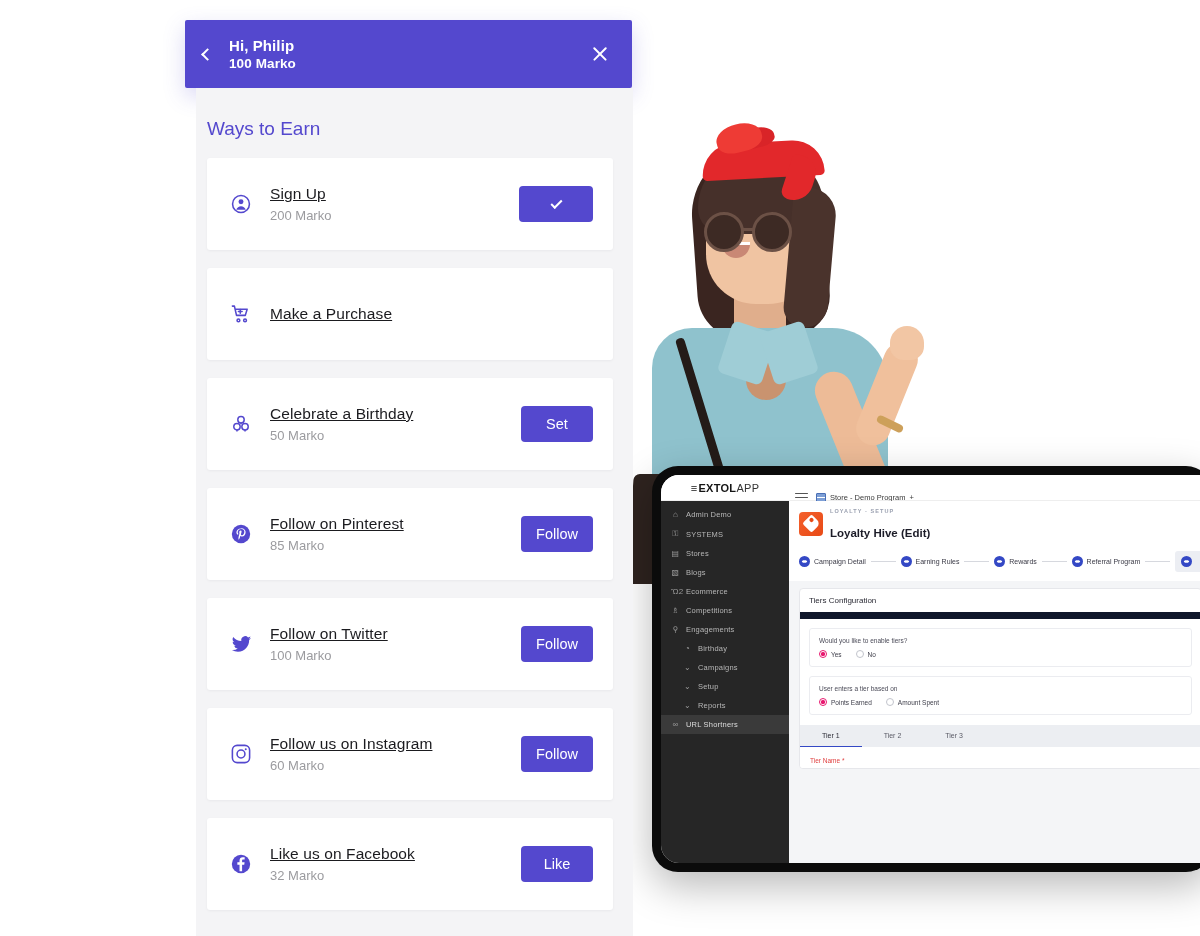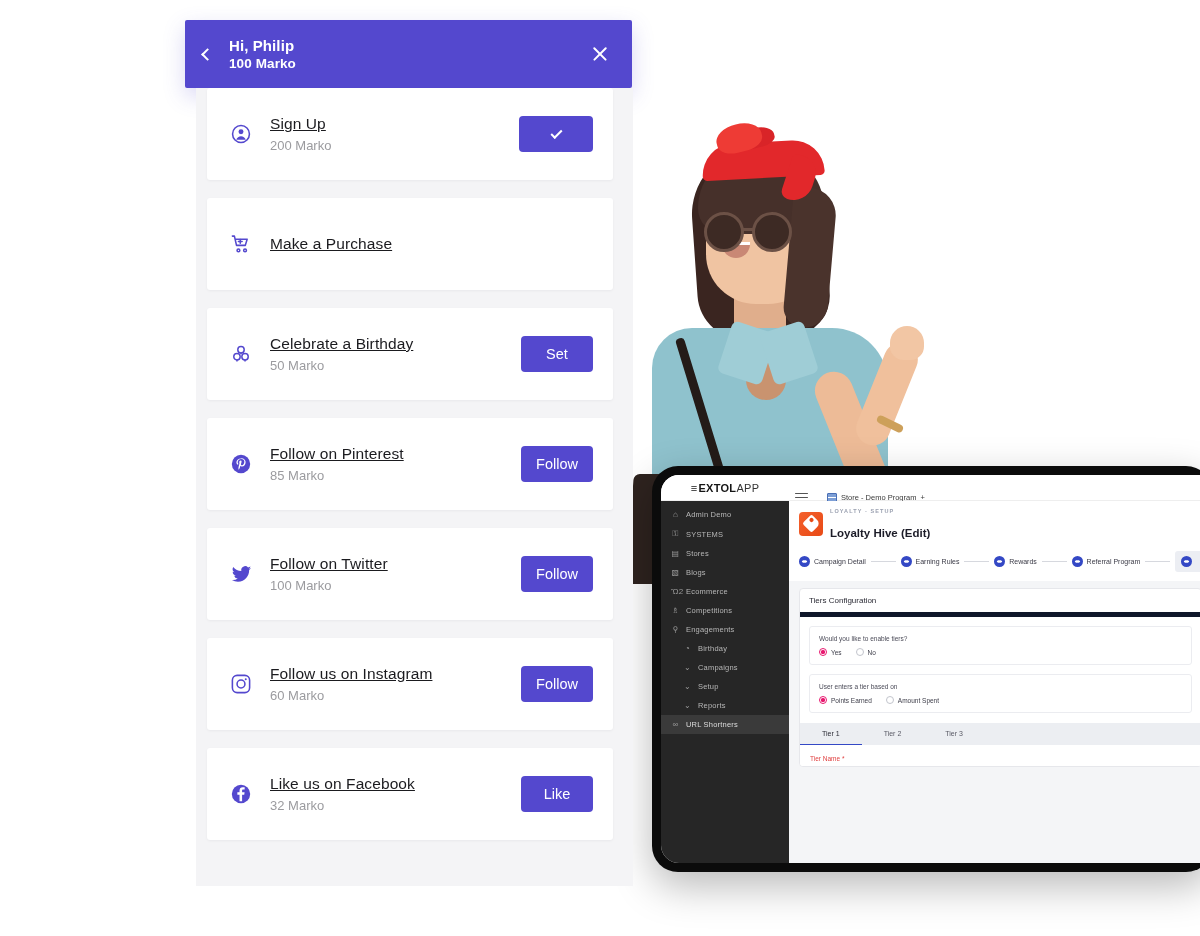--- a/index.html
+++ b/index.html
@@ -78,21 +78,21 @@
     width:100%; height:100%; background:#ffffff;
     border-radius:18px 0 0 18px; overflow:hidden; position:relative;
     display:flex; flex-direction:column;
   }
   .t-topbar { height:26px; background:#fff; display:flex; align-items:center;
     flex:0 0 26px; border-bottom:1px solid #eee; }
   .t-logo { width:128px; display:flex; align-items:center; justify-content:center;
     font-weight:700; font-size:11px; letter-spacing:.3px; color:#141414; }
   .t-logo .e-mark { display:inline-block; margin-right:1px; }
   .t-logo .lite { font-weight:400; color:#333; }
-  .t-topbar-right { display:flex; align-items:center; gap:19px; padding-left:6px;margin-top:20px; }
+  .t-topbar-right { display:flex; align-items:center; gap:8px; padding-left:6px;margin-top:20px; }
   .hamburger { width:13px; height:10px; display:flex; flex-direction:column;
     justify-content:space-between; }
   .hamburger i { display:block; height:1.6px; background:#555; border-radius:1px; }
   .store-chip { display:flex; align-items:center; gap:4px; font-size:7.5px; color:#3a3a3a; }
   .store-ico { width:10px;height:9px; border:1px solid #4a6fb5; border-radius:1px;
     background:#7d9fd6; position:relative; }
   .store-ico::after{content:"";position:absolute;left:0;top:2.5px;width:100%;height:1px;background:#fff;}
 
   .t-body { flex:1; display:flex; min-height:0; }
   .t-side { width:128px; background:#262626; flex:0 0 128px; padding-top:4px;
@@ -120,21 +120,21 @@
   .step { display:flex; align-items:center; gap:4px; font-size:7px; color:#3a3a46; white-space:nowrap; }
   .step-dot { width:11px;height:11px;border-radius:50%;background:#3448c5;
     display:flex;align-items:center;justify-content:center;flex:0 0 11px;}
   .step-dot::after{content:"";width:5px;height:5px;background:#fff;border-radius:1px;
     transform:rotate(45deg) scale(.9); clip-path: polygon(0 60%,60% 0,100% 0,100% 40%,40% 100%,0 100%);}
   .step-line { flex:1; height:1px; background:#d6d8de; margin:0 5px; min-width:6px; }
   .step-last { background:#eceef3; padding:5px 6px; border-radius:3px 0 0 3px; }
 
   .t-card { margin:7px 10px 0 10px; background:#fff; border-radius:4px;
      border:1px solid #e6e7eb; overflow:hidden; }
-  .t-card-head { font-size:8px; color:#2b2b35; padding:7px 9px; border-bottom:5px solid #0f172a; }
+  .t-card-head { font-size:8px; color:#2b2b35; padding:7px 9px; border-bottom:7px solid #0f172a; }
   .t-fieldbox { margin:9px; border:1px solid #ebecf0; border-radius:3px; padding:8px 9px; }
   .t-flabel { font-size:6.5px; color:#4b4b58; margin-bottom:6px; }
   .t-radios { display:flex; align-items:center; gap:14px; }
   .t-radio { display:flex; align-items:center; gap:4px; font-size:6.5px; color:#3c3c48; }
   .rdot { width:8px;height:8px;border-radius:50%;border:1.4px solid #c2c4cc;
     display:inline-block; position:relative; flex:0 0 8px;}
   .rdot.on { border-color:#e8186f; }
   .rdot.on::after{content:"";position:absolute;left:1.4px;top:1.4px;width:3.2px;height:3.2px;
     border-radius:50%;background:#e8186f;}
   .t-tabs { display:flex; background:#eceef2; margin-top:10px; }
@@ -381,20 +381,21 @@
           <span class="chev"></span>
         </span>
       <span class="w-greet">
         <div class="hi">Hi, Philip</div>
         <div class="pts">100 Marko</div>
       </span>
       <span class="w-close"></span>
     </div>
 
     <div class="w-body">
+      <div class="w-section-title">Ways to Earn</div>
       <div id="earn-list">
           <div class="earn-card">
             <span class="earn-ico">
               <svg class="ic" width="22" height="22" viewBox="0 0 24 24">
                 <circle cx="12" cy="12" r="9.2" fill="none" stroke="#5448ce" stroke-width="1.7"></circle>
                 <circle cx="12" cy="9.6" r="2.7" fill="#5448ce"></circle>
                 <path d="M6.8 18.4c.9-2.6 2.9-3.9 5.2-3.9s4.3 1.3 5.2 3.9" fill="#5448ce" stroke="none"></path>
               </svg>
             </span>
             <span class="earn-txt">

